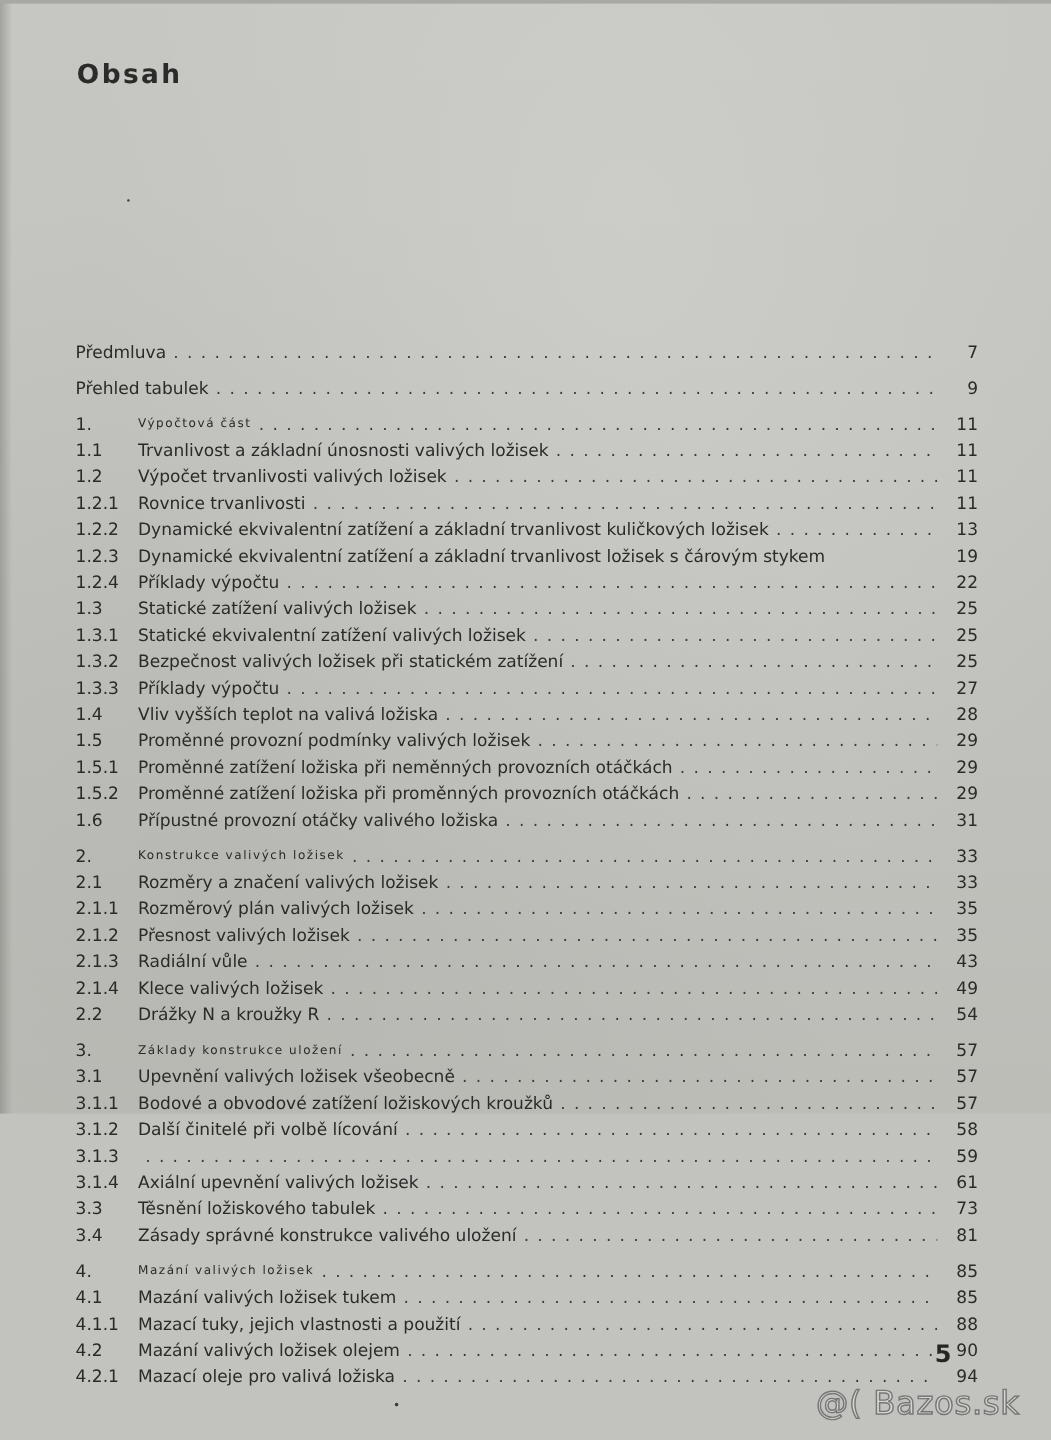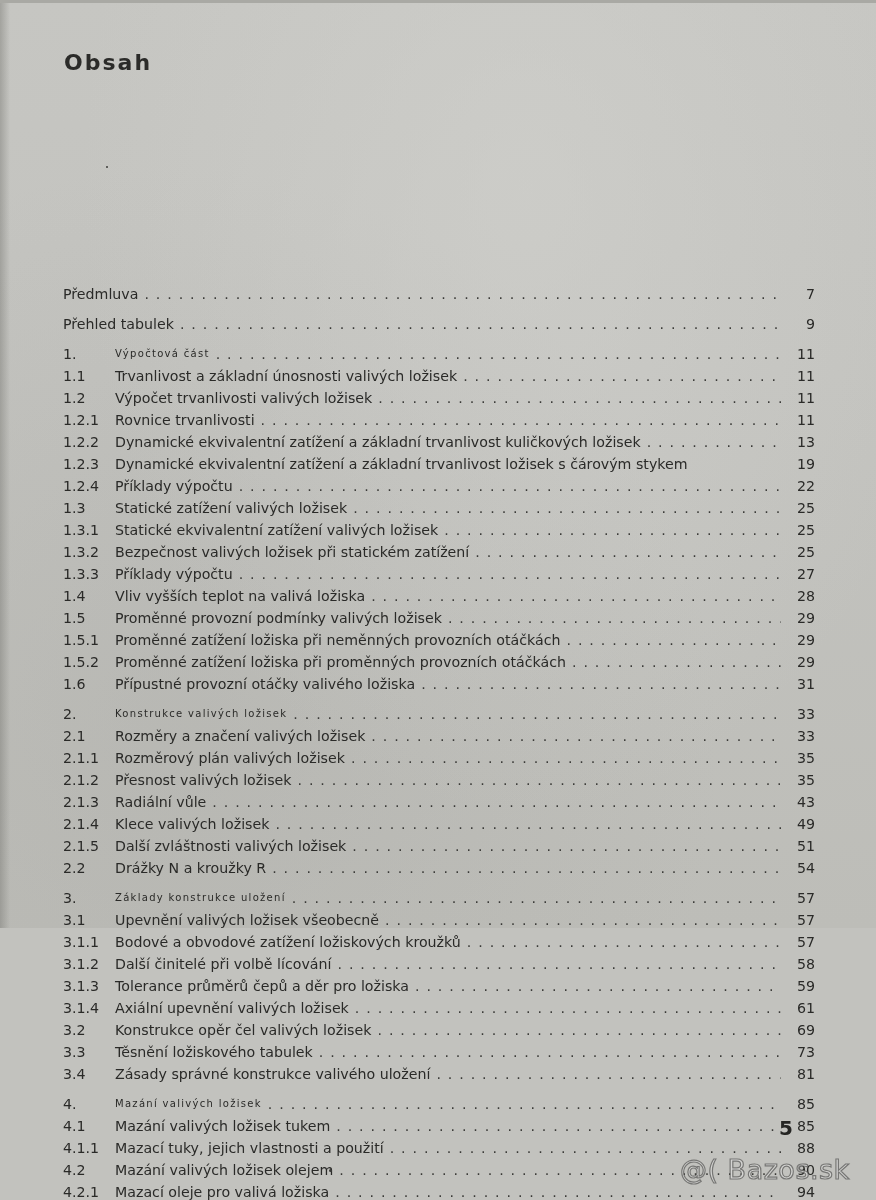--- a/index.html
+++ b/index.html
@@ -259,26 +259,20 @@
     <span class="dots"></span>
     <span class="page-no">43</span>
   </div>
       <div class="row">
     <span class="num">2.1.4</span>
     <span class="text">Klece valivých ložisek</span>
     <span class="dots"></span>
     <span class="page-no">49</span>
   </div>
       <div class="row">
-    <span class="num">2.1.5</span>
-    <span class="text">Další zvláštnosti valivých ložisek</span>
-    <span class="dots"></span>
-    <span class="page-no">51</span>
-  </div>
-      <div class="row">
     <span class="num">2.2</span>
     <span class="text">Drážky N a kroužky R</span>
     <span class="dots"></span>
     <span class="page-no">54</span>
   </div>
       <div class="row chapter gap">
     <span class="num">3.</span>
     <span class="text">Základy konstrukce uložení</span>
     <span class="dots"></span>
     <span class="page-no">57</span>
@@ -296,35 +290,28 @@
     <span class="page-no">57</span>
   </div>
       <div class="row">
     <span class="num">3.1.2</span>
     <span class="text">Další činitelé při volbě lícování</span>
     <span class="dots"></span>
     <span class="page-no">58</span>
   </div>
       <div class="row">
     <span class="num">3.1.3</span>
-    <span class="text">Tolerance průměrů čepů a děr pro ložiska</span>
     <span class="dots"></span>
     <span class="page-no">59</span>
   </div>
       <div class="row">
     <span class="num">3.1.4</span>
     <span class="text">Axiální upevnění valivých ložisek</span>
     <span class="dots"></span>
     <span class="page-no">61</span>
-  </div>
-      <div class="row">
-    <span class="num">3.2</span>
-    <span class="text">Konstrukce opěr čel valivých ložisek</span>
-    <span class="dots"></span>
-    <span class="page-no">69</span>
   </div>
       <div class="row">
     <span class="num">3.3</span>
     <span class="text">Těsnění ložiskového tabulek</span>
     <span class="dots"></span>
     <span class="page-no">73</span>
   </div>
       <div class="row">
     <span class="num">3.4</span>
     <span class="text">Zásady správné konstrukce valivého uložení</span>

